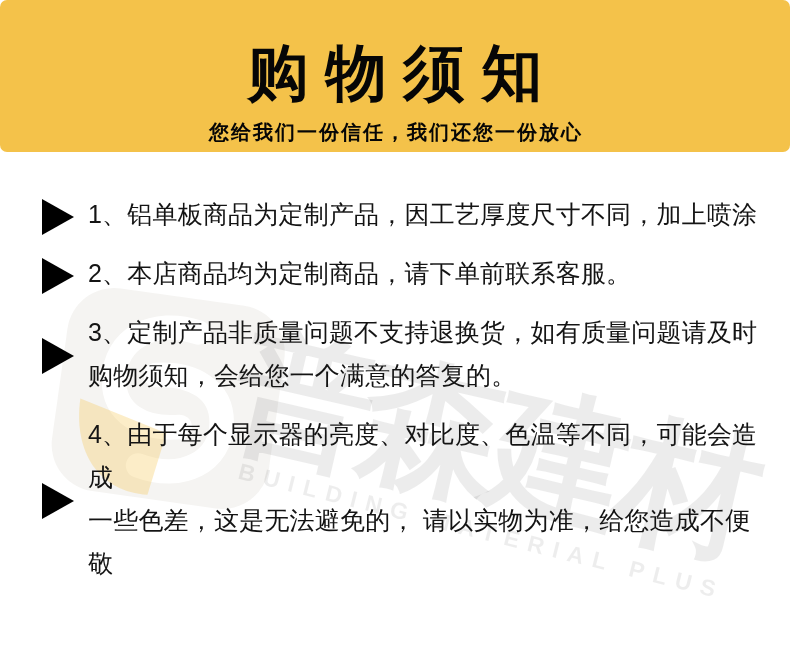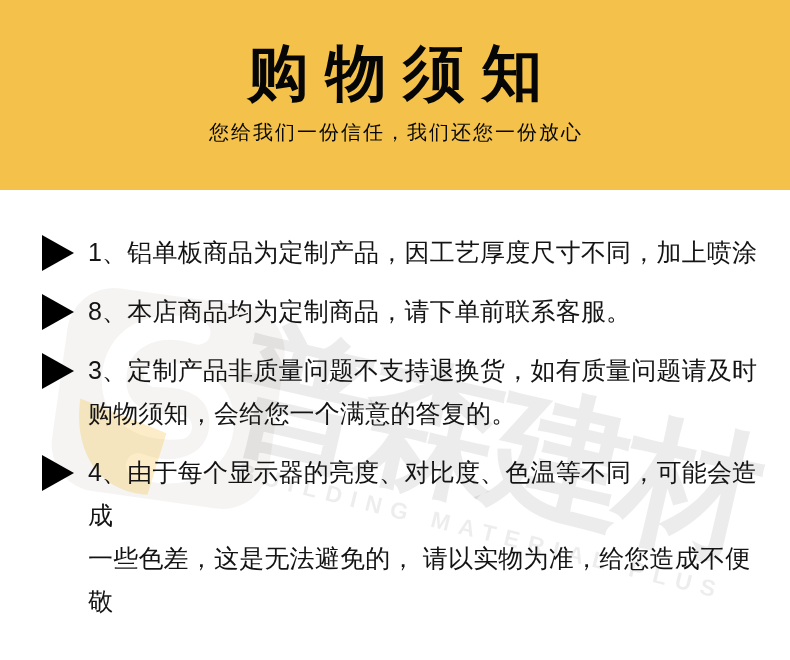--- a/index.html
+++ b/index.html
@@ -7,39 +7,40 @@
   .page{
     position:relative;
     width:790px;height:660px;
     margin:0 auto;
     background:#ffffff;
     overflow:hidden;
   }
   
   .banner{
     position:relative;
-    width:100%;height:190px;
+    width:100%;height:152px;
     background:var(--banner-bg,#F4C24A);
     z-index:2;
     text-align:center;
+    border-radius:7px;
   }
   .banner-title{
     padding-top:40px;
     line-height:66px;
     font-size:61px;
     font-weight:900;
     letter-spacing:17px;
     text-indent:17px;
     color:var(--title-color,#060606);
     white-space:nowrap;
   }
   .banner-subtitle{
     margin-top:13px;
     font-size:20px;
-    font-weight:400;
+    font-weight:700;
     letter-spacing:2px;
     text-indent:2px;
     color:var(--title-color,#0a0a0a);
     white-space:nowrap;
   }
   
   .watermark{position:absolute;inset:0;z-index:0;pointer-events:none;}
   .wm-logo{
     position:absolute;left:48px;top:290px;
     width:240px;height:220px;
@@ -66,21 +67,21 @@
     transform:rotate(14deg);
     transform-origin:left top;
   }
   
   .notices{
     position:relative;z-index:1;
     padding:41px 28px 0 42px;
   }
   .notice{
     display:flex;
-    align-items:flex-start;
+    align-items:center;
     margin-bottom:16px;
   }
   .tri{
     flex:none;
     width:0;height:0;
     margin-top:4px;
     border-top:18px solid transparent;
     border-bottom:18px solid transparent;
     border-left:32px solid #000000;
   }
@@ -119,21 +120,21 @@
     <div class="notice">
       <span class="tri"></span>
       <div class="notice-text">
         <span>1、铝单板商品为定制产品，因工艺厚度尺寸不同，加上喷涂</span><br>
       </div>
     </div>
 
     <div class="notice">
       <span class="tri"></span>
       <div class="notice-text">
-        <span>8、本店商品均为定制商品，请下单前联系客服。</span>
+        <span>2、本店商品均为定制商品，请下单前联系客服。</span>
       </div>
     </div>
 
     <div class="notice">
       <span class="tri"></span>
       <div class="notice-text">
         <span>3、定制产品非质量问题不支持退换货，如有质量问题请及时</span><br>
         <span>购物须知，会给您一个满意的答复的。</span>
       </div>
     </div>

